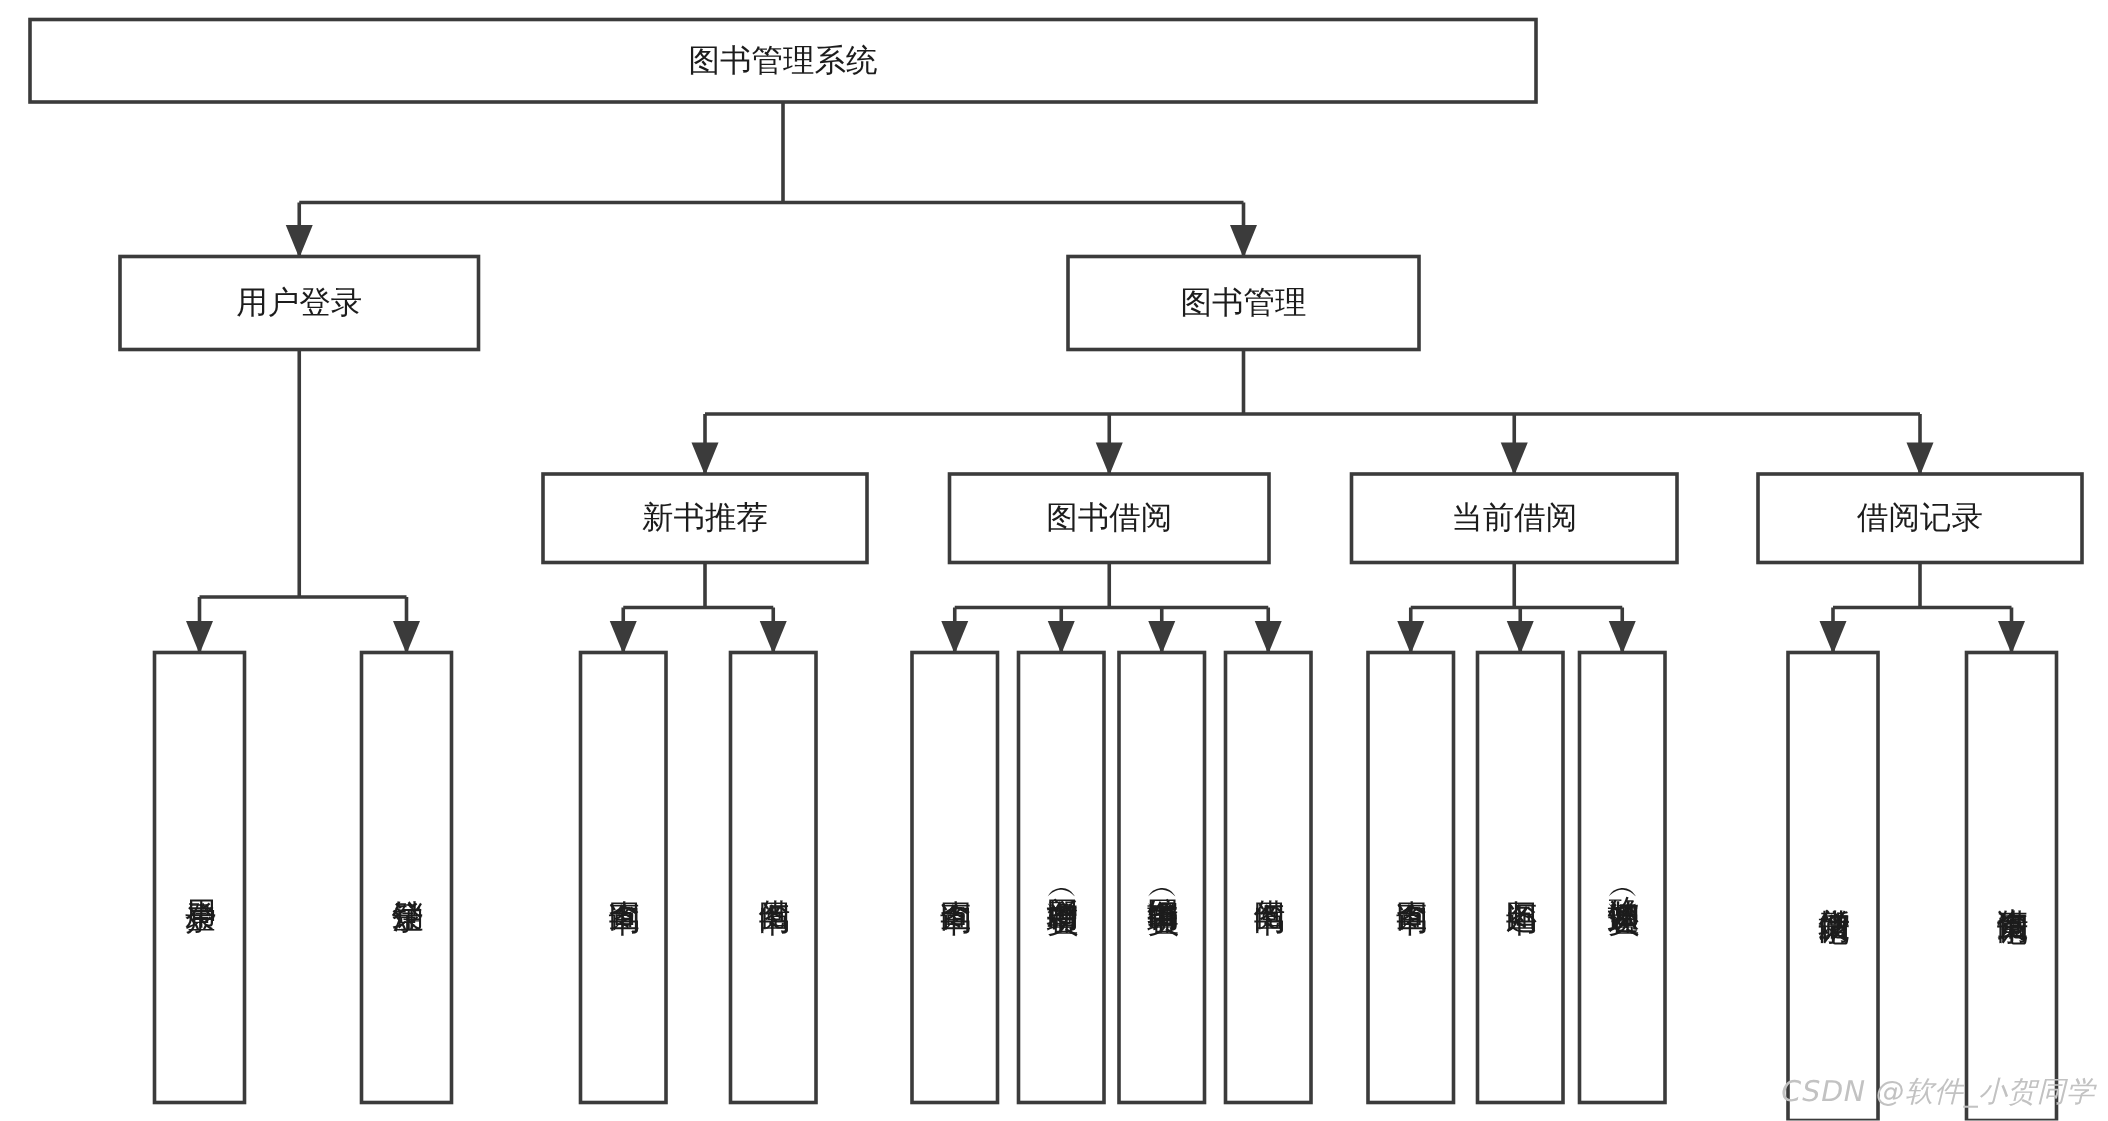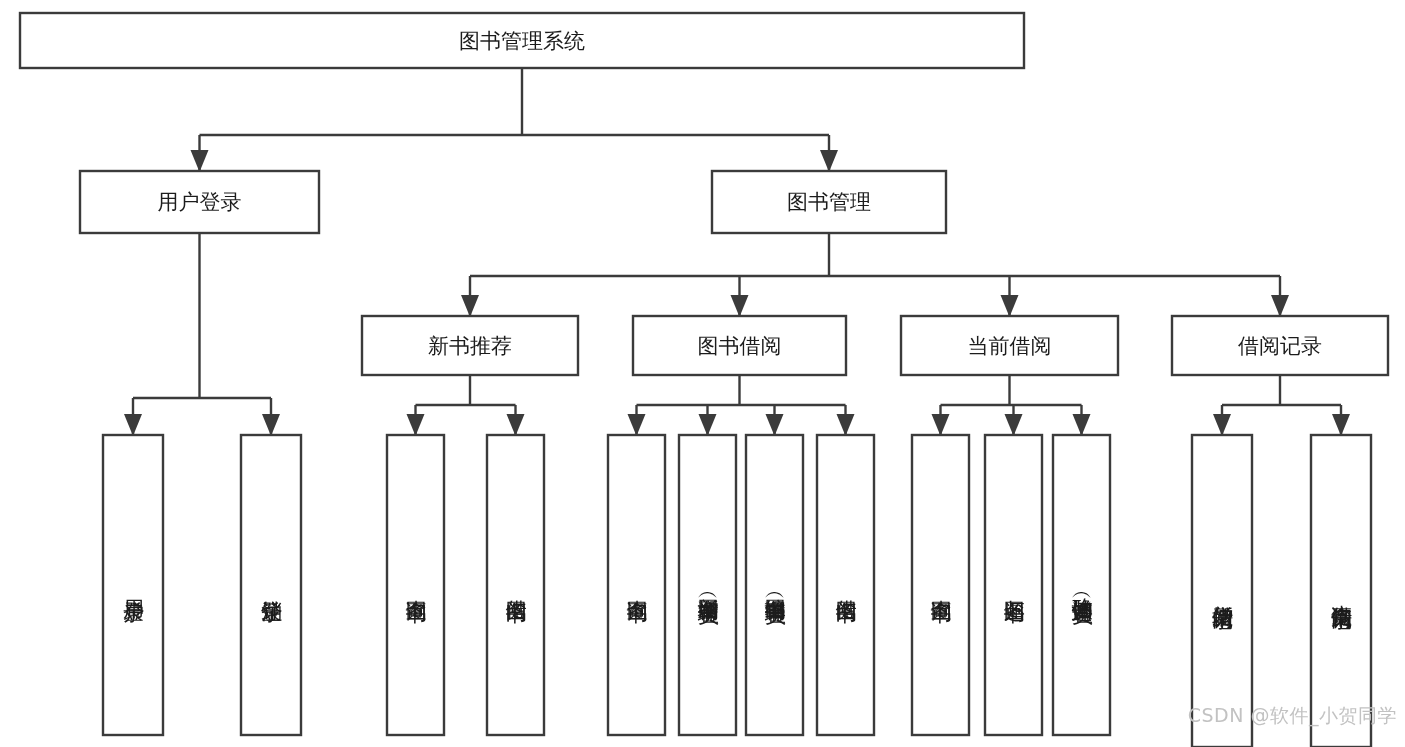--- a/index.html
+++ b/index.html
@@ -54,26 +54,27 @@
     font-size: 21px;
     line-height: 1.12;
     color: #1c1c1c;
     letter-spacing: 1px;
     white-space: nowrap;
     pointer-events: none;
   }
   #watermark {
     position: absolute;
     right: 8px;
-    bottom: 18px;
+    bottom: 6px;
     font-family: "DejaVu Sans", "Liberation Sans", sans-serif;
     font-size: 19px;
     color: #c2c2c2;
     white-space: nowrap;
     letter-spacing: 0.5px;
+    font-style: italic;
   }
 </style>
 </head>
 <body>
 
 <div id="diagram-root">
   <svg id="diagram-svg" width="1405" height="747" viewBox="0 0 1405 747" xmlns="http://www.w3.org/2000/svg">
       <line x1="522" y1="68" x2="522" y2="135" class="connector"></line>
       <line x1="199.5" y1="135" x2="829" y2="135" class="connector"></line>
       <line x1="199.5" y1="135" x2="199.5" y2="171" class="connector"></line>

